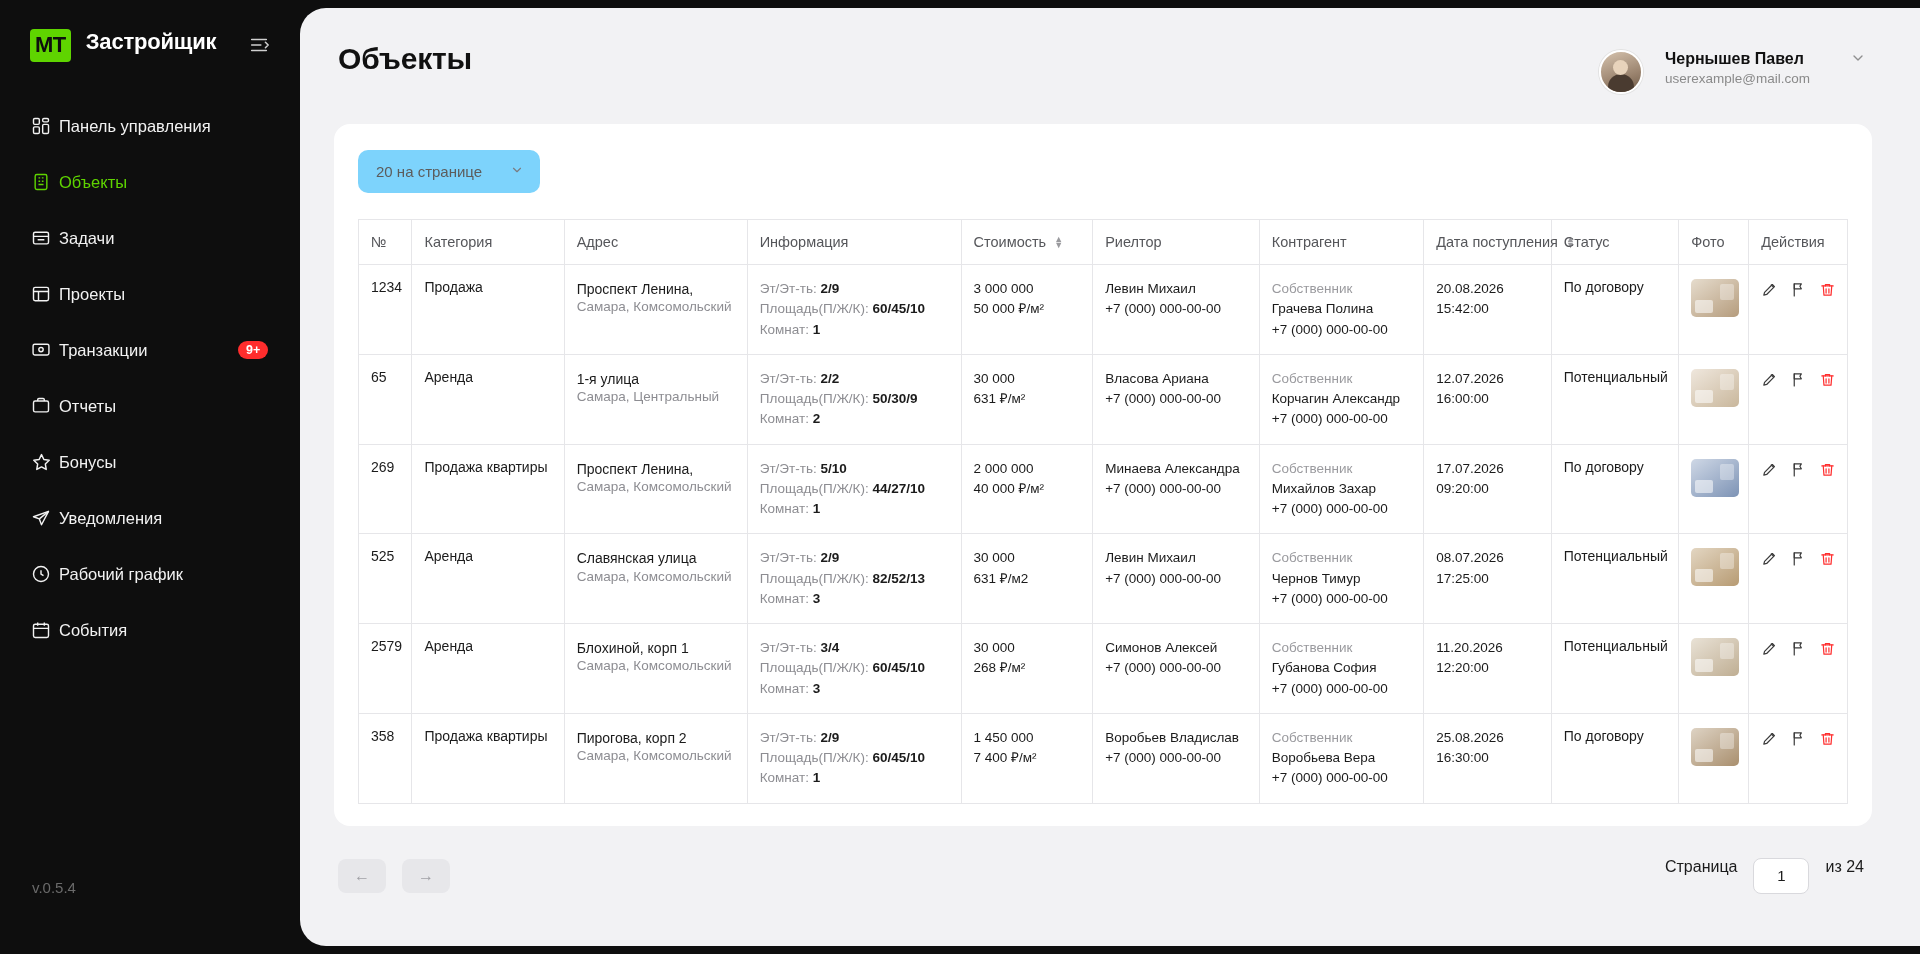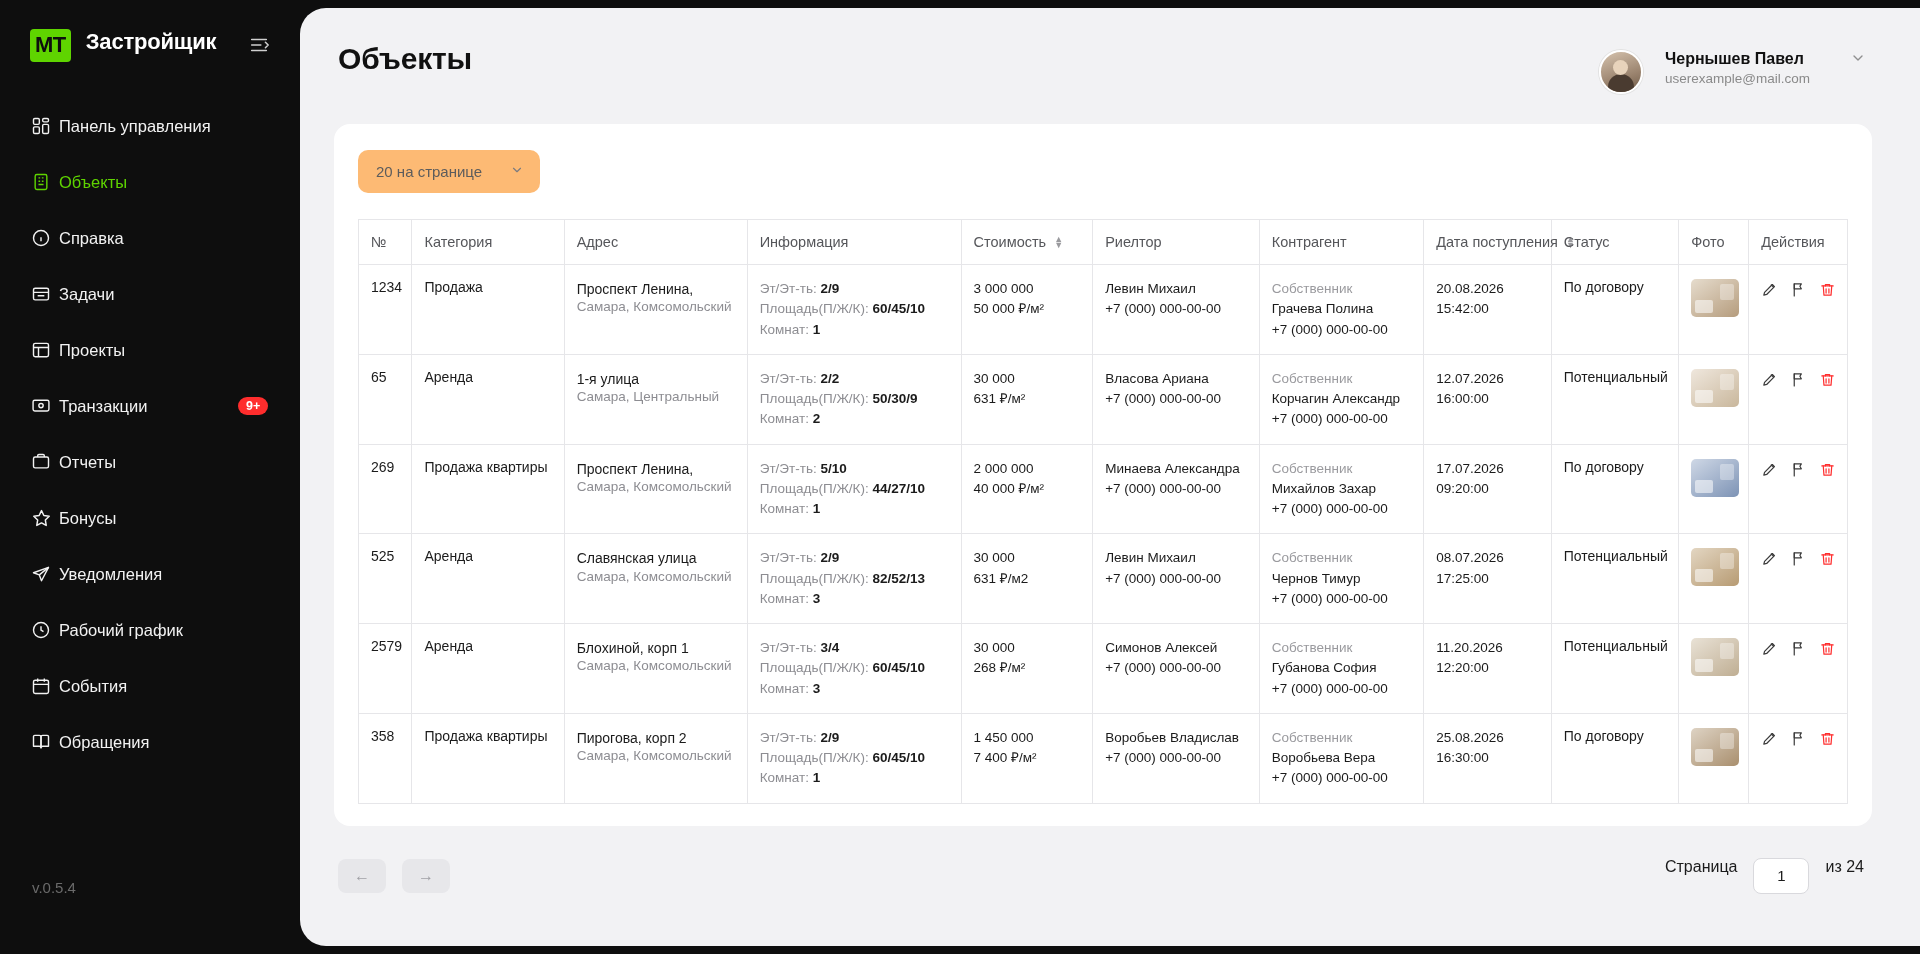--- a/index.html
+++ b/index.html
@@ -154,21 +154,21 @@
   .card {
     background: #fff;
     border-radius: 16px;
     margin-top: 30px;
     padding: 26px 24px 22px 24px;
     flex: 0 0 auto;
   }
 
   .select-pill {
     display: inline-flex; align-items: center; gap: 28px;
-    background: #fdba74;
+    background: #7dd3fc;
     border-radius: 10px;
     padding: 13px 16px 13px 18px;
     font-size: 15px;
     color: #5c5c5c;
     cursor: pointer;
     min-width: 152px;
     justify-content: space-between;
   }
 
   table {
@@ -285,29 +285,20 @@
     <div class="nav-item active">
       <span class="ico">
         <svg width="20" height="20" viewBox="0 0 24 24" fill="none" stroke="currentColor" stroke-width="1.7">
             <rect x="5" y="3" width="14" height="18" rx="2"></rect>
             <path d="M9 7h2M13 7h2M9 11h2M13 11h2M9 15h6"></path>
           </svg>
       </span>
       <span>Объекты</span>
     </div>
 
-    <div class="nav-item">
-      <span class="ico">
-        <svg width="20" height="20" viewBox="0 0 24 24" fill="none" stroke="currentColor" stroke-width="1.7">
-            <circle cx="12" cy="12" r="9"></circle>
-            <path d="M12 11v5M12 8h.01"></path>
-          </svg>
-      </span>
-      <span>Справка</span>
-    </div>
 
     <div class="nav-item">
       <span class="ico">
         <svg width="20" height="20" viewBox="0 0 24 24" fill="none" stroke="currentColor" stroke-width="1.7">
             <rect x="3" y="5" width="18" height="14" rx="2"></rect>
             <path d="M3 10h18M8 14h8"></path>
           </svg>
       </span>
       <span>Задачи</span>
     </div>
@@ -375,29 +366,20 @@
     <div class="nav-item">
       <span class="ico">
         <svg width="20" height="20" viewBox="0 0 24 24" fill="none" stroke="currentColor" stroke-width="1.7">
             <rect x="3" y="5" width="18" height="16" rx="2"></rect>
             <path d="M3 10h18M8 3v4M16 3v4"></path>
           </svg>
       </span>
       <span>События</span>
     </div>
 
-    <div class="nav-item">
-      <span class="ico">
-        <svg width="20" height="20" viewBox="0 0 24 24" fill="none" stroke="currentColor" stroke-width="1.7" stroke-linejoin="round">
-            <path d="M3 5.5A1.5 1.5 0 0 1 4.5 4H10a2 2 0 0 1 2 2v13a2 2 0 0 0-2-2H3z"></path>
-            <path d="M21 5.5A1.5 1.5 0 0 0 19.5 4H14a2 2 0 0 0-2 2v13a2 2 0 0 1 2-2h7z"></path>
-          </svg>
-      </span>
-      <span>Обращения</span>
-    </div>
   </nav>
 
   <div class="version">v.0.5.4</div>
 </aside>
 
 <main class="main">
 
   <div class="topbar">
     <div class="page-title">Объекты</div>
     <div class="user-box">

